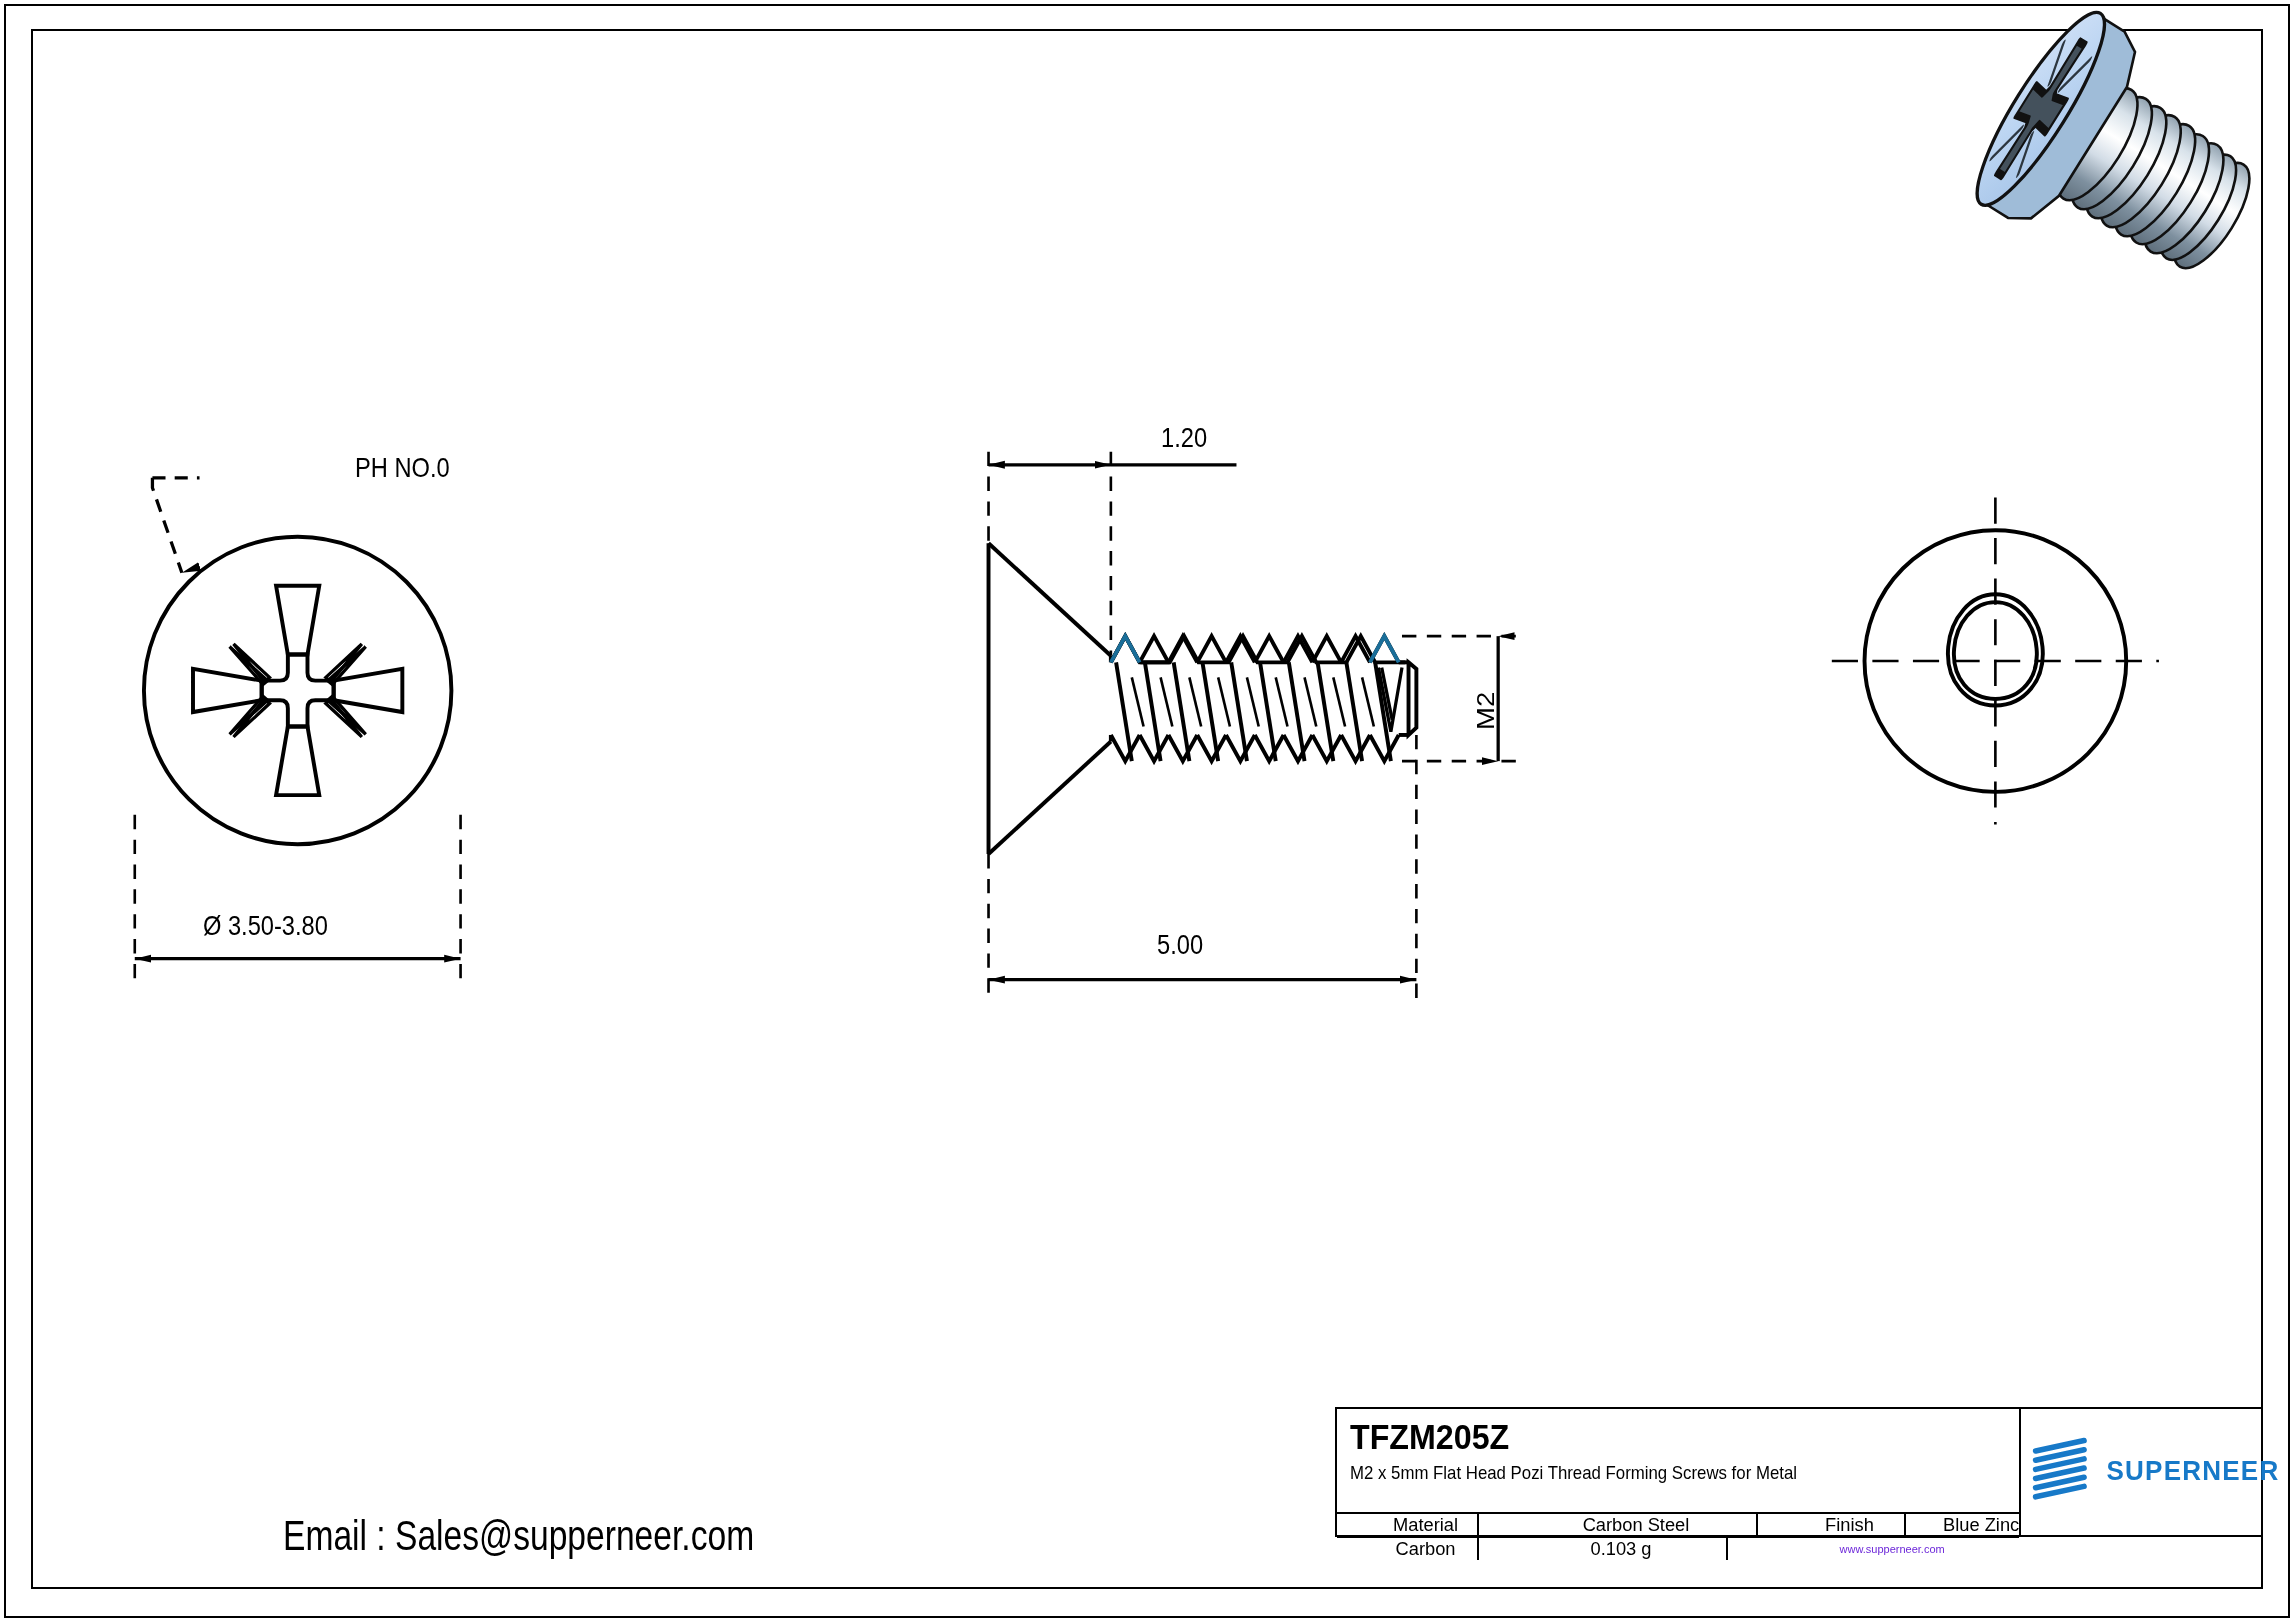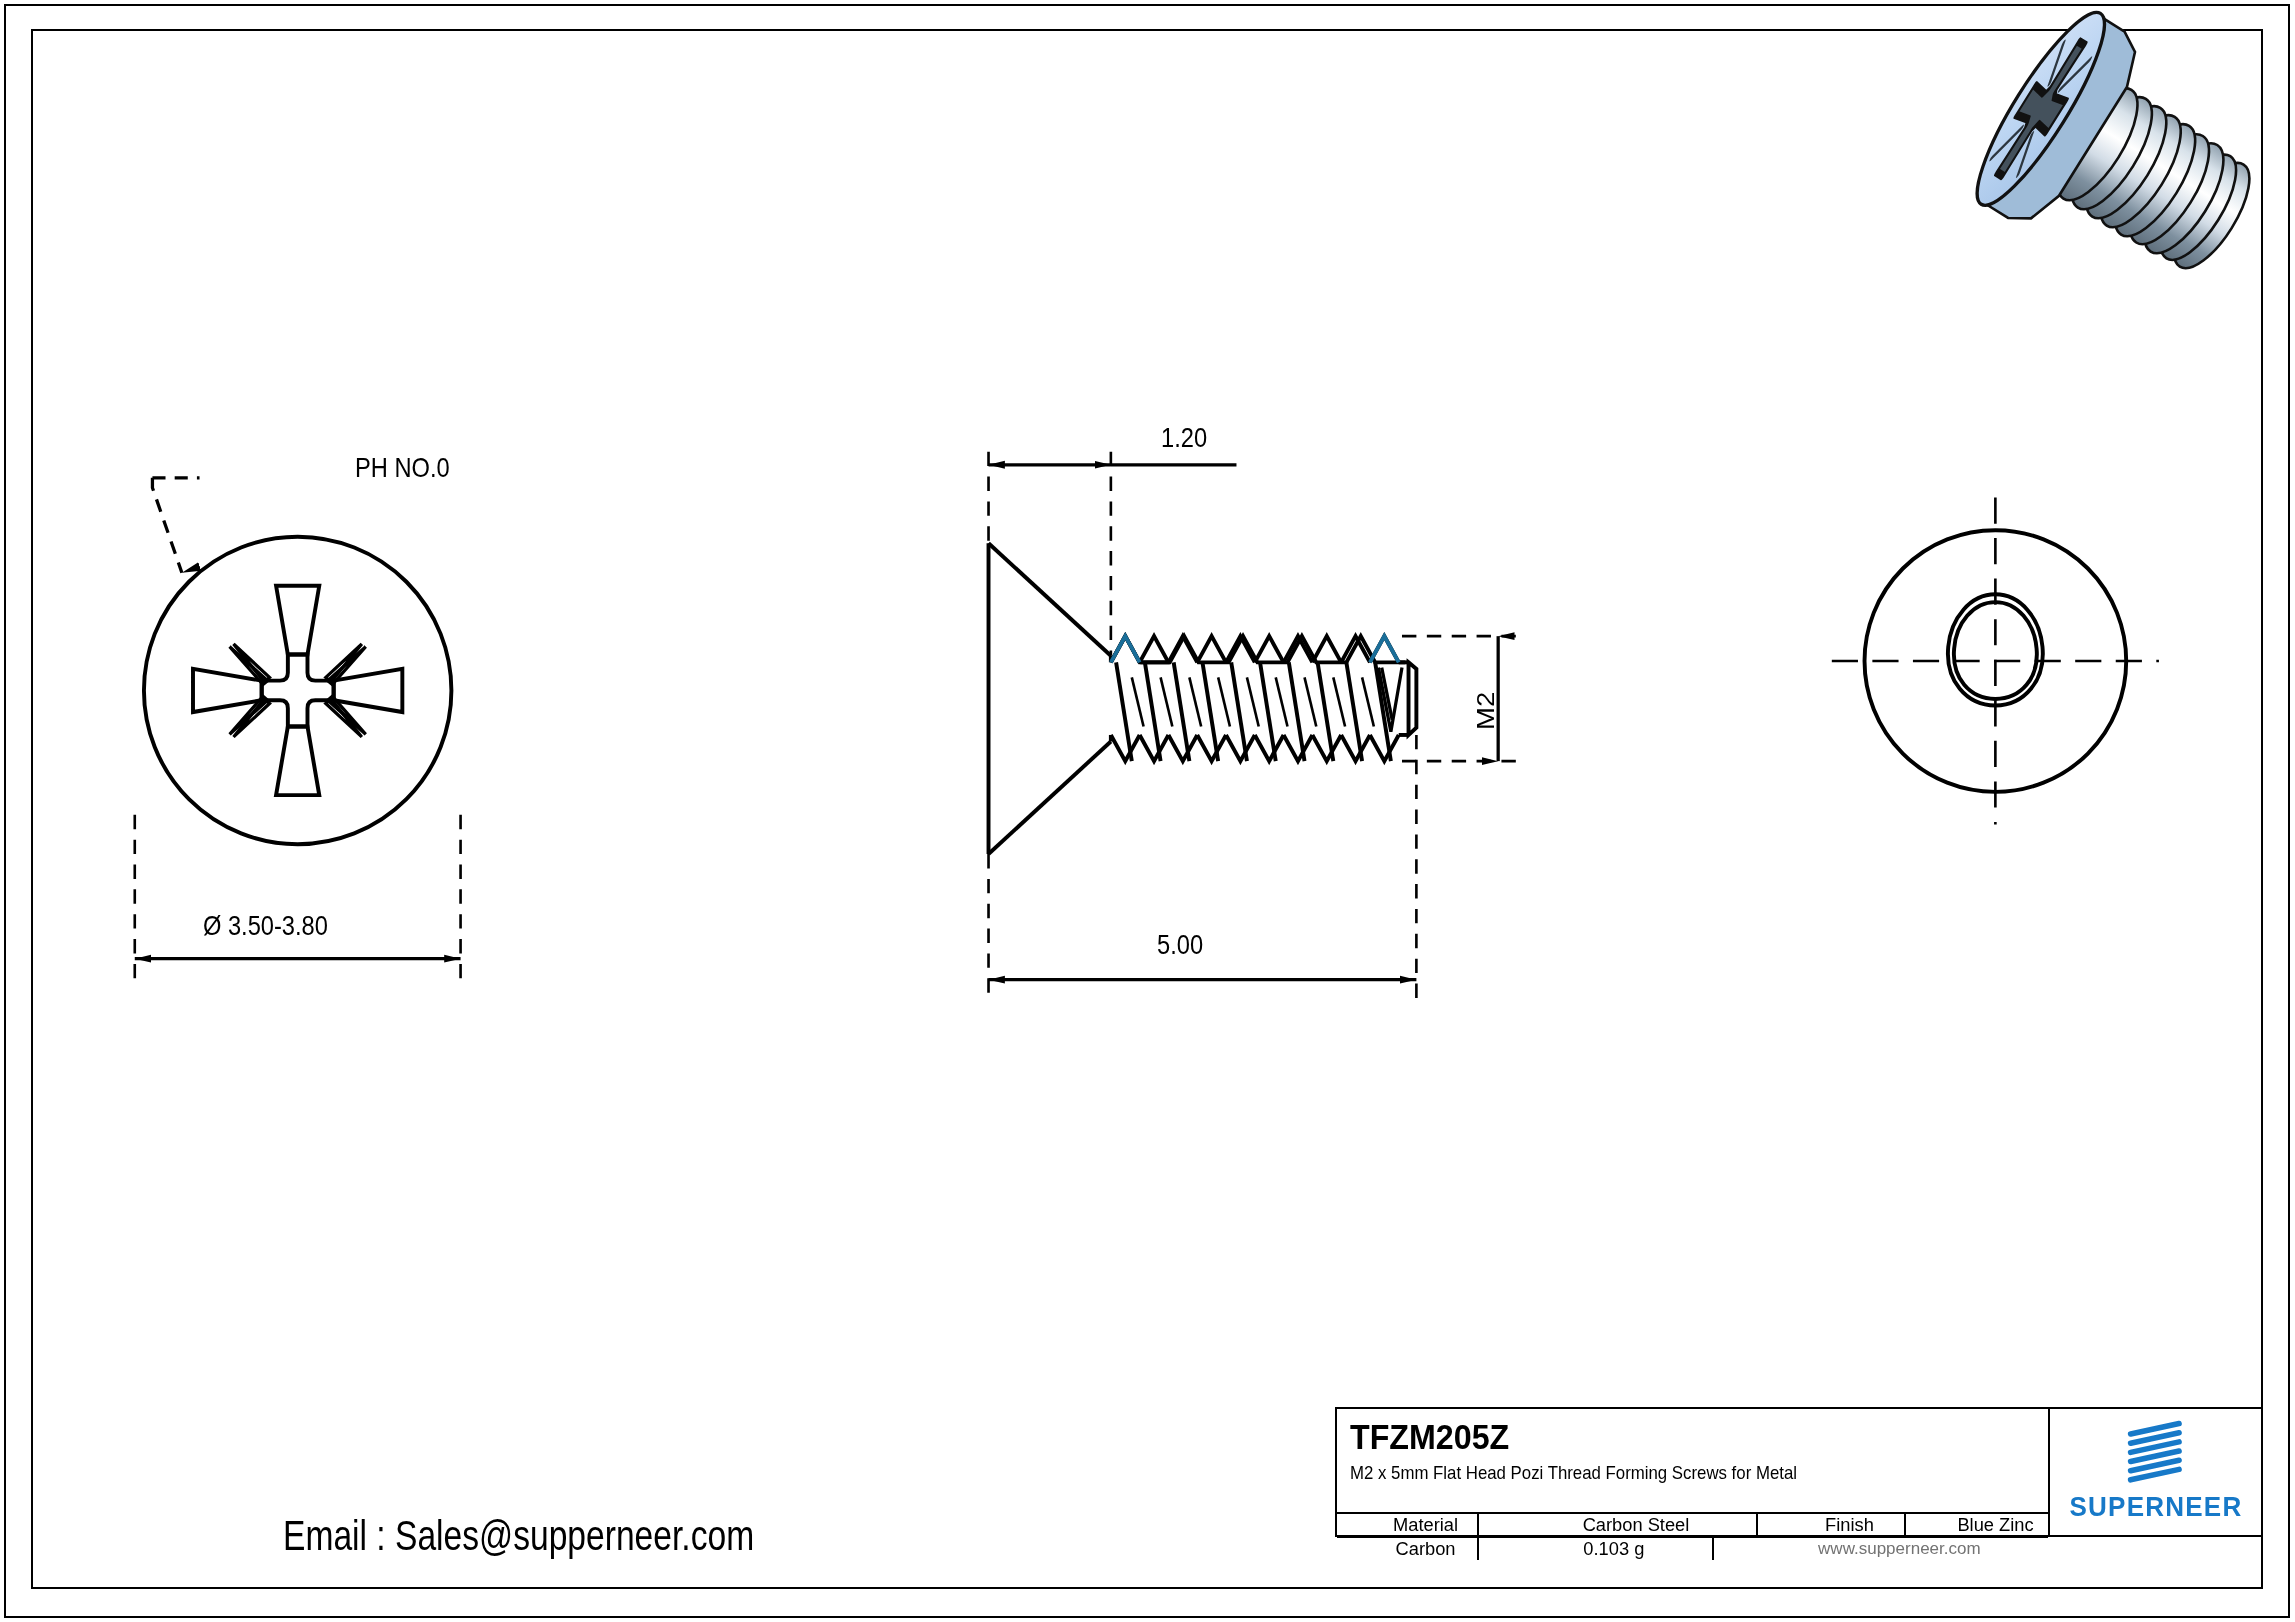--- a/index.html
+++ b/index.html
@@ -43,23 +43,23 @@
     box-sizing:border-box;border-right:2px solid #000;
     font-size:18.3px;white-space:nowrap;margin-left:37px;
   }
   .tb-cell:last-child{border-right:none;}
   .c-label{flex:0 0 105px;}
   .c-value{flex:0 0 242px;}
   .c-label2{flex:0 0 111px;}
   .c-value2{flex:1 1 auto;}
   .c-weightval{flex:1 1 auto;}
   .c-web{flex:1 1 auto;}
-  .web-link{color:#737373;font-size:17px;}
+  .web-link{color:#6d28d9;font-size:11px;}
   #tb-logo{
-    flex:1 1 auto;display:flex;flex-direction:column;
+    flex:1 1 auto;display:flex;
     align-items:center;justify-content:center;padding-bottom:3.9px;
   }
   .logo-mark{width:79px;height:72px;}
   .logo-word{
     color:#1779C8;font-weight:bold;font-size:28px;letter-spacing:1.3px;
     transform:scaleX(0.93);transform-origin:center;margin-top:2.6px;
     font-family:"Liberation Sans","DejaVu Sans",sans-serif;
   }
 
   

